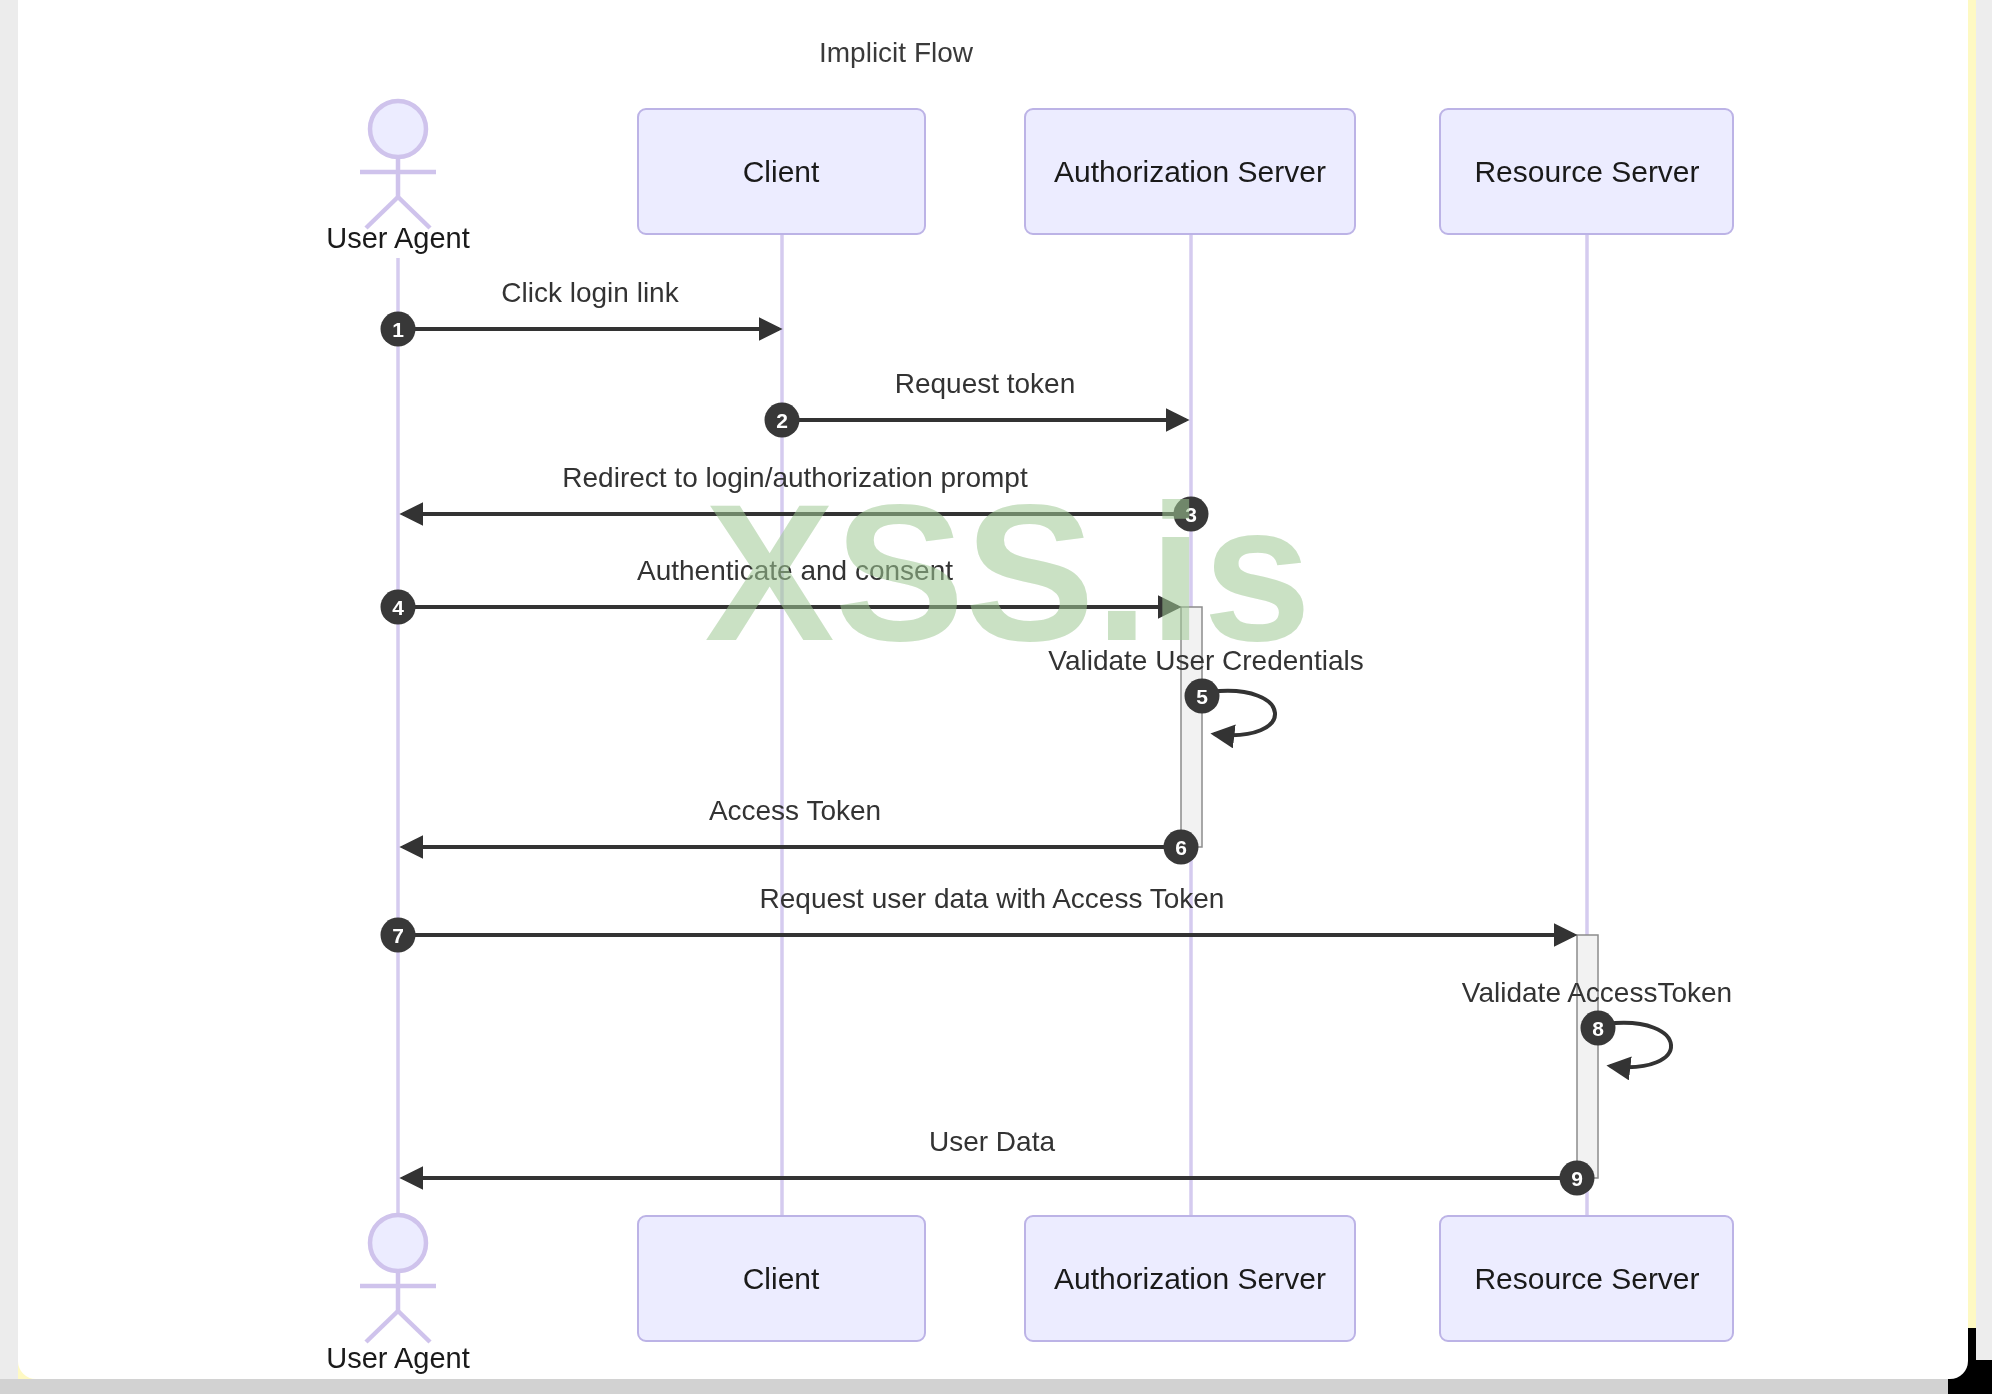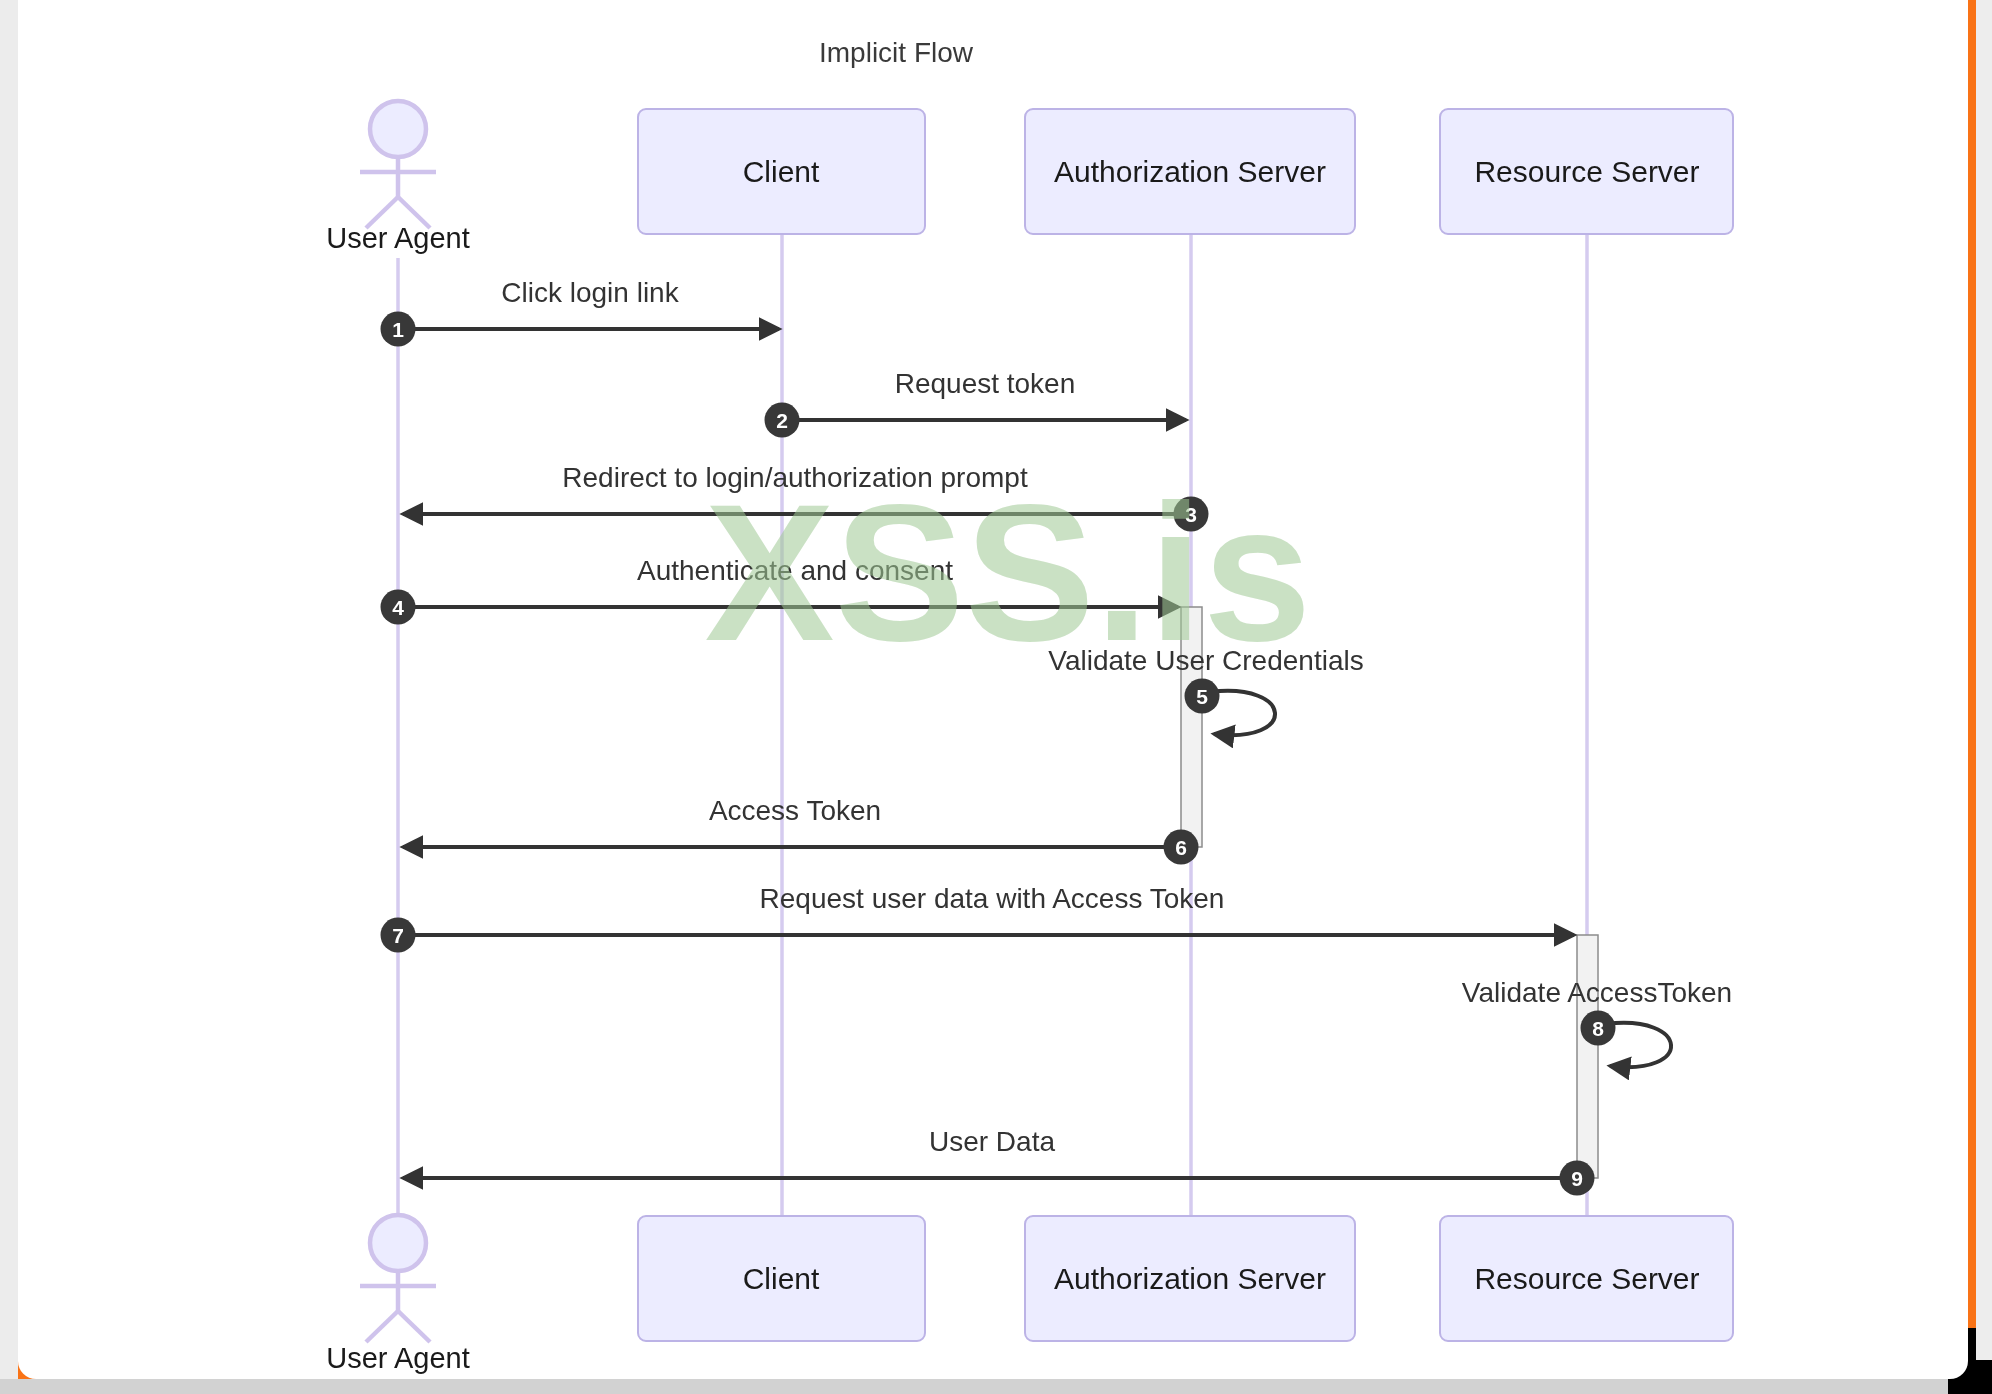--- a/index.html
+++ b/index.html
@@ -1,16 +1,16 @@
 <!DOCTYPE html>
 <html><head>
 <meta charset="utf-8">
 <style>
   html,body{margin:0;padding:0;background:#bdbdbd;}
-  .stage{position:relative;width:1992px;height:1394px;overflow:hidden;background:#f97316;
+  .stage{position:relative;width:1992px;height:1394px;overflow:hidden;background:#fef9c3;
          font-family:"Liberation Sans",sans-serif;}
   .corner-black{position:absolute;right:0;bottom:0;width:70px;height:66px;background:#000;}
   .strip-bottom{position:absolute;left:0;bottom:0;width:1948px;height:15px;background:#d2d2d2;}
   .strip-left{position:absolute;left:0;top:0;width:18px;height:1379px;background:#ececec;}
   .strip-right{position:absolute;right:0;top:0;width:16px;height:1360px;background:#ededed;}
   .card{position:absolute;left:18px;top:0;width:1950px;height:1379px;background:#ffffff;
         border-radius:0 0 18px 18px;}
   svg{position:absolute;left:0;top:0;}
   text{font-family:"Liberation Sans",sans-serif;}
   .msg-text{font-size:28px;fill:#333333;}

